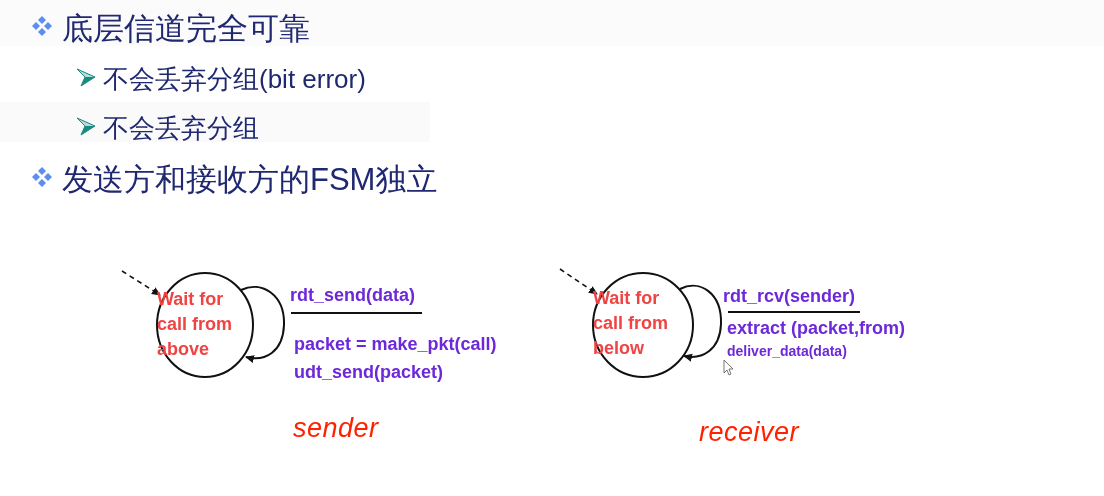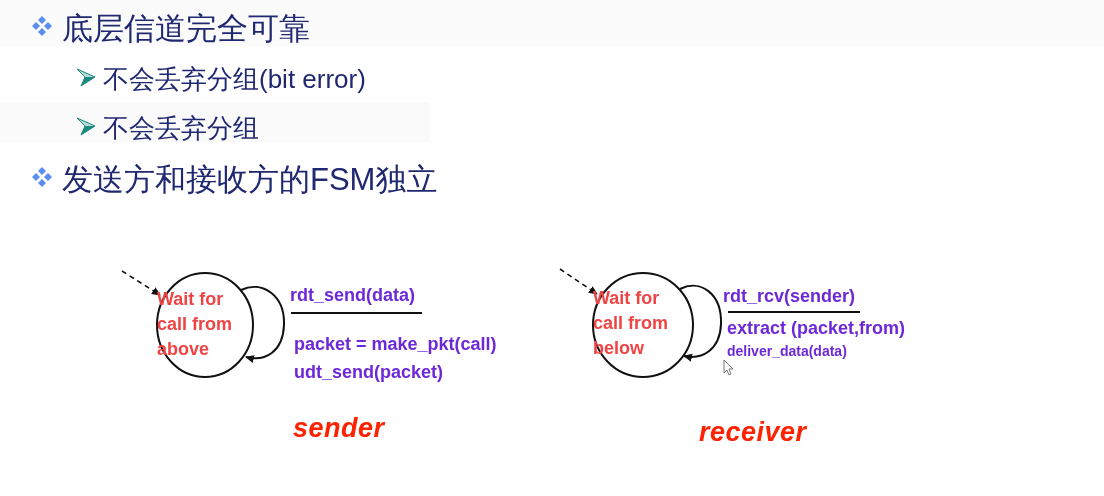--- a/index.html
+++ b/index.html
@@ -11,21 +11,21 @@
   .top-band { position: absolute; left: 0; top: 0; width: 1104px; height: 46px; background: #fbfbfb; }
   .band2 { position: absolute; left: 0; top: 102px; width: 430px; height: 40px; background: #fafafa; }
   .line { position: absolute; white-space: nowrap; color: #1f2870; }
   .l1 { font-size: 31px; }
   .l2 { font-size: 26px; }
   .bullet-diamond { position: absolute; width: 22px; height: 22px; }
   .bullet-arrow { position: absolute; width: 20px; height: 20px; }
   svg.diagram { position: absolute; left: 0; top: 0; }
   .fsm-text { position: absolute; color: #6d28d9; font-weight: bold; white-space: nowrap; }
   .state-label { position: absolute; color: #ef4444; font-weight: bold; font-size: 18px; text-align: left; line-height: 25px; }
-  .role { position: absolute; color: #ff2200; font-weight: bold; font-size: 27px; font-style: italic; letter-spacing: 0.5px; }
+  .role { position: absolute; color: #ff2200; font-weight: normal; font-size: 27px; font-style: italic; letter-spacing: 0.5px; }
 </style>
 </head>
 <body>
 
 <div class="top-band"></div>
 <div class="band2"></div>
 
 <svg class="bullet-diamond" style="left:31px;top:15px" viewBox="0 0 22 22">
   <g fill="#5b8ef0">
     <polygon points="11,1 15,5 11,9 7,5"></polygon>

